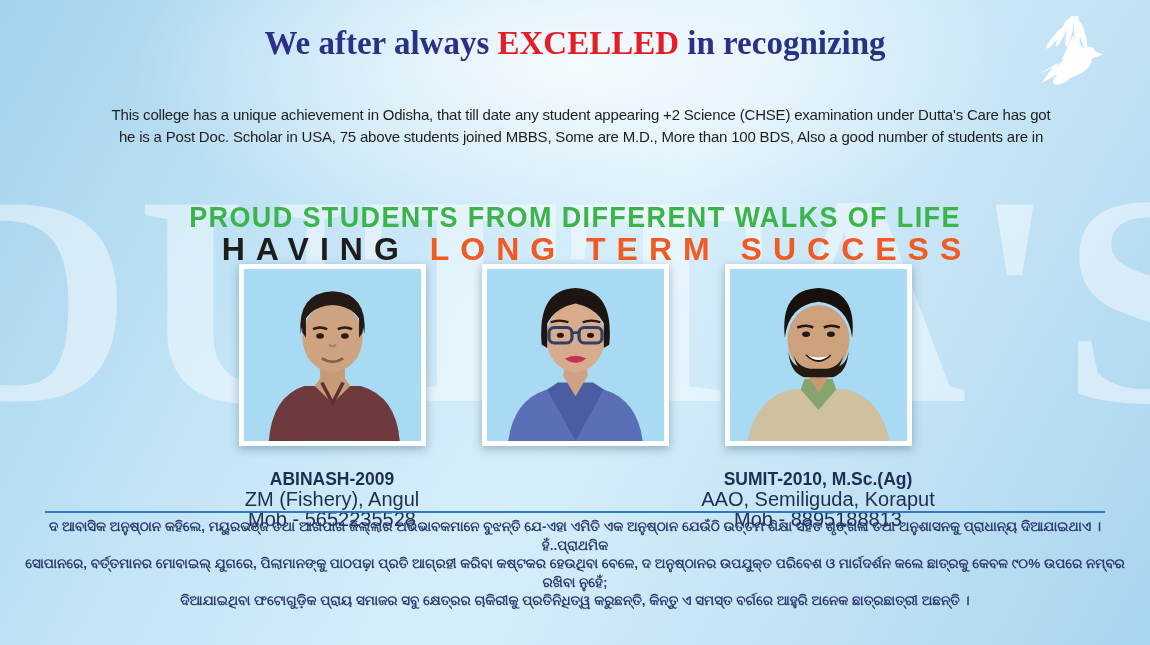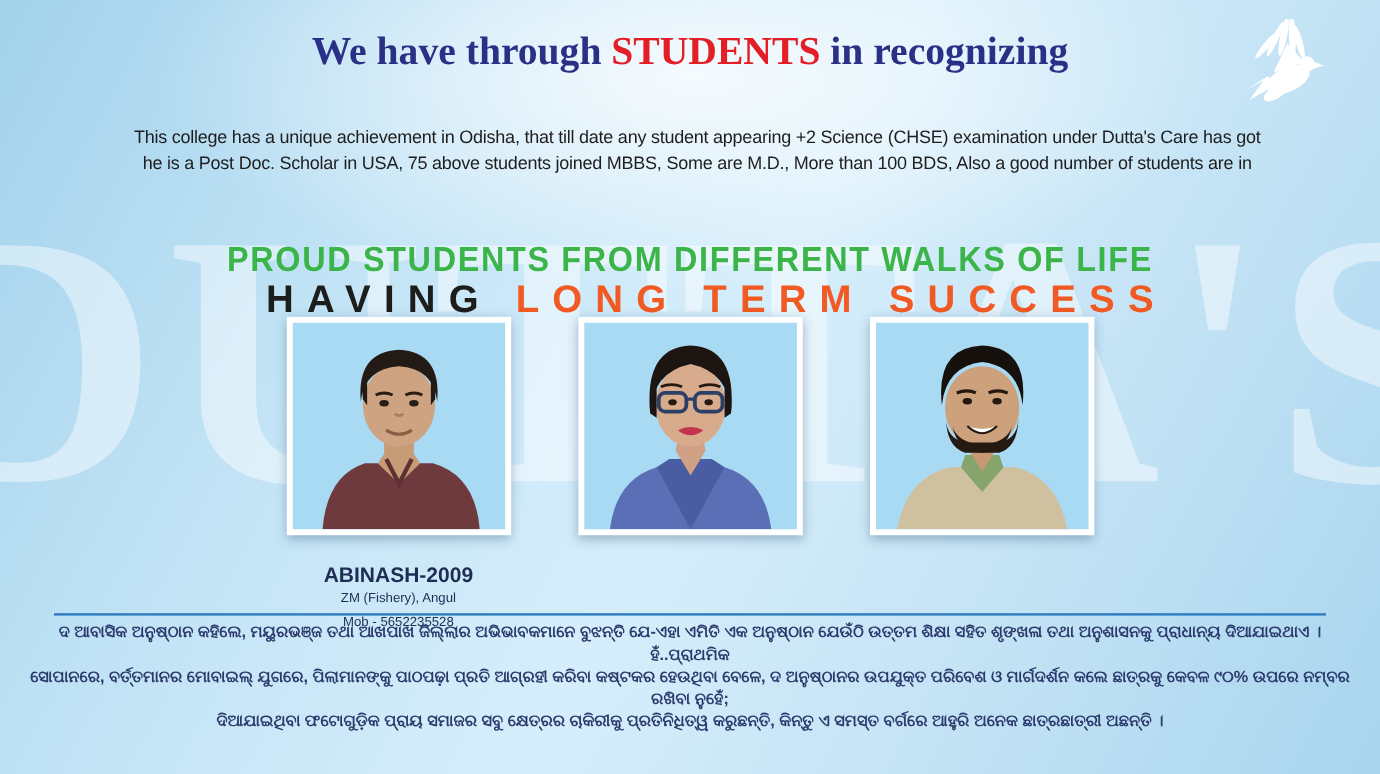--- a/index.html
+++ b/index.html
@@ -41,21 +41,21 @@
   .having-orange { color:#f15a22; }
 
   .photos-row { position:absolute; top:264px; left:0; width:100%;
     display:flex; justify-content:center; }
   .photo-card { width:243px; text-align:center; }
   .photo-frame { width:187px; height:182px; margin:0 auto; background:#a9daf3;
     border:5px solid #ffffff; box-shadow:0 3px 9px rgba(25,60,95,0.35); }
   .photo-frame svg { display:block; width:100%; height:100%; }
   .caption { margin-top:23px; color:#1e2d52; }
   .student-name { font-size:17.5px; font-weight:bold; line-height:20px; }
-  .student-role, .student-mob { font-size:11px; line-height:20px; }
+  .student-role, .student-mob { font-size:20px; line-height:20px; }
 
   .divider { position:absolute; left:45px; right:45px; height:2px; background:#2d7cc0; }
   .divider-top { top:511px; }
 
   .odia { position:absolute; top:518px; left:18px; right:18px; text-align:center;
     font-size:13.5px; line-height:18.5px; font-weight:bold; color:#2c3a6d; }
 </style>
 </head>
 <body>
 
@@ -76,21 +76,21 @@
       <polygon points="84,49 96,54 84,58"></polygon>
       <polygon points="38,78 10,94 26,72 6,82 32,66"></polygon>
       <ellipse cx="40" cy="86" rx="15" ry="7" transform="rotate(-30 40 86)"></ellipse>
     </g>
   </svg>
 
   <div class="content">
 
     <div class="headline">
       <div>
-        <span class="navy">We have through </span><span class="red">STUDENTS</span><span class="navy"> in recognizing</span>
+        <span class="navy">We after always </span><span class="red">EXCELLED</span><span class="navy"> in recognizing</span>
       </div>
     </div>
 
     <div class="intro">
       <div>This college has a unique achievement in Odisha, that till date any student appearing +2 Science (CHSE) examination under Dutta's Care has got</div>
       <div>he is a Post Doc. Scholar in USA, 75 above students joined MBBS, Some are M.D., More than 100 BDS, Also a good number of students are in</div>
     </div>
 
     <div class="heading-green">PROUD STUDENTS FROM DIFFERENT WALKS OF LIFE</div>
 
@@ -162,20 +162,25 @@
             <path d="M33 46 Q33 60 42 63 L58 63 Q67 60 67 46 Q67 56 58 58 L42 58 Q33 56 33 46 Z" fill="#241a12"></path>
             <path d="M36 50 Q38 62 50 63 Q62 62 64 50 Q62 58 50 59 Q38 58 36 50 Z" fill="#241a12"></path>
             <ellipse cx="43" cy="38" rx="2.2" ry="1.6" fill="#241811"></ellipse>
             <ellipse cx="57" cy="38" rx="2.2" ry="1.6" fill="#241811"></ellipse>
             <path d="M38 34 Q43 32 47 34" stroke="#241811" stroke-width="1.5" fill="none"></path>
             <path d="M53 34 Q57 32 62 34" stroke="#241811" stroke-width="1.5" fill="none"></path>
             <path d="M43 50 Q50 57 57 50 Q50 53 43 50 Z" fill="#ffffff"></path>
             <path d="M43 50 Q50 57 57 50" stroke="#241811" stroke-width="1" fill="none"></path>
           </svg>
         </div>
+        <div class="caption">
+          <div class="student-name">SUMIT-2010, M.Sc.(Ag)</div>
+          <div class="student-role">AAO, Semiliguda, Koraput</div>
+          <div class="student-mob">Mob - 8895188813</div>
+        </div>
       </div>
 
     </div>
 
     <div class="divider divider-top"></div>
 
     <div class="odia">
       <div>ଦ   ଆବାସିକ ଅନୁଷ୍ଠାନ କହିଲେ, ମୟୁରଭଞ୍ଜ ତଥା ଆଖପାଖ ଜିଲ୍ଲାର ଅଭିଭାବକମାନେ ବୁଝନ୍ତି ଯେ-ଏହା ଏମିତି ଏକ ଅନୁଷ୍ଠାନ ଯେଉଁଠି ଉତ୍ତମ ଶିକ୍ଷା ସହିତ ଶୃଙ୍ଖଳା ତଥା ଅନୁଶାସନକୁ ପ୍ରାଧାନ୍ୟ ଦିଆଯାଇଥାଏ । ହଁ..ପ୍ରାଥମିକ</div>
       <div>ସୋପାନରେ, ବର୍ତ୍ତମାନର ମୋବାଇଲ୍ ଯୁଗରେ, ପିଲାମାନଙ୍କୁ ପାଠପଢ଼ା ପ୍ରତି ଆଗ୍ରହୀ କରିବା କଷ୍ଟକର ହେଉଥିବା ବେଳେ, ଦ   ଅନୁଷ୍ଠାନର ଉପଯୁକ୍ତ ପରିବେଶ ଓ ମାର୍ଗଦର୍ଶନ କଲେ ଛାତ୍ରକୁ କେବଳ ୯୦% ଉପରେ ନମ୍ବର ରଖିବା ନୁହେଁ;</div>
       <div>ଦିଆଯାଇଥିବା ଫଟୋଗୁଡ଼ିକ ପ୍ରାୟ ସମାଜର ସବୁ କ୍ଷେତ୍ରର ଚାକିରୀକୁ ପ୍ରତିନିଧିତ୍ୱ କରୁଛନ୍ତି, କିନ୍ତୁ ଏ ସମସ୍ତ ବର୍ଗରେ ଆହୁରି ଅନେକ ଛାତ୍ରଛାତ୍ରୀ ଅଛନ୍ତି ।</div>

